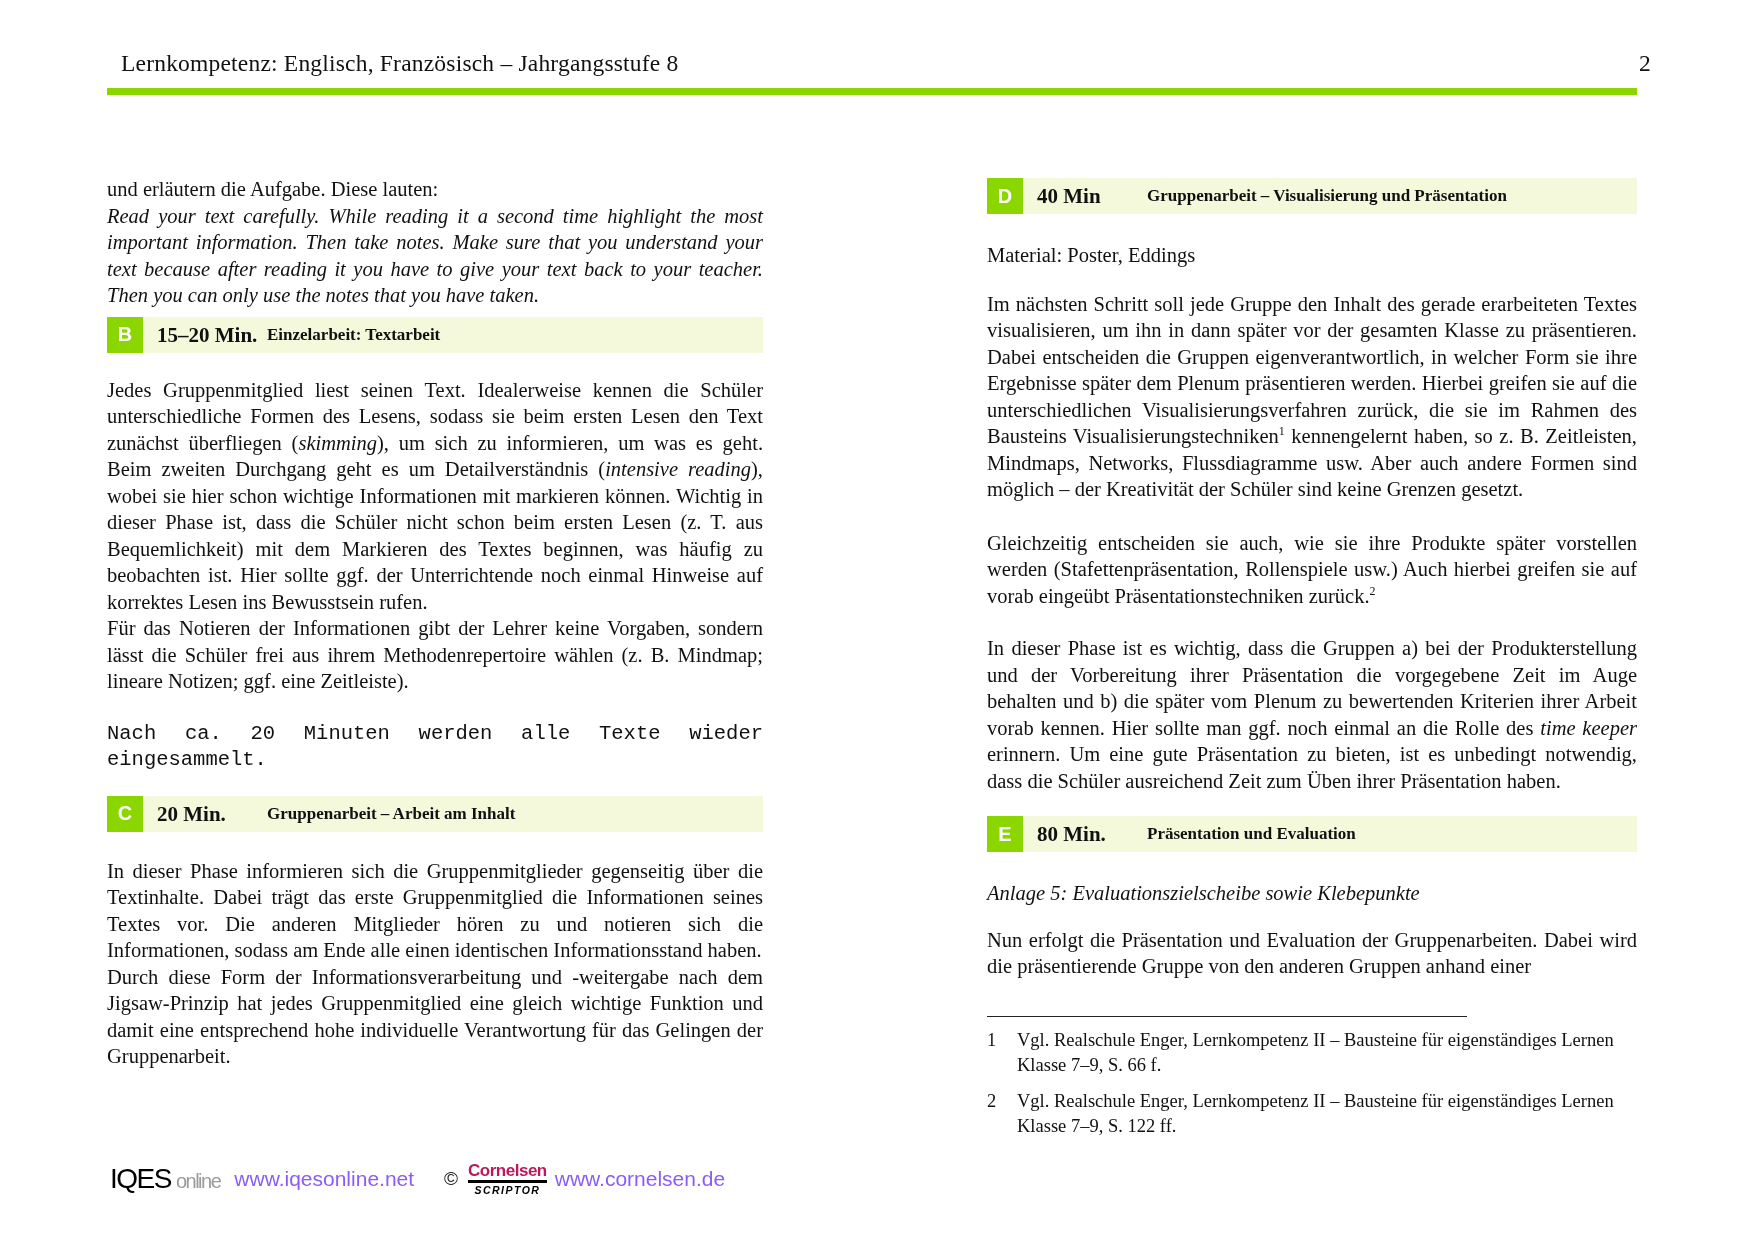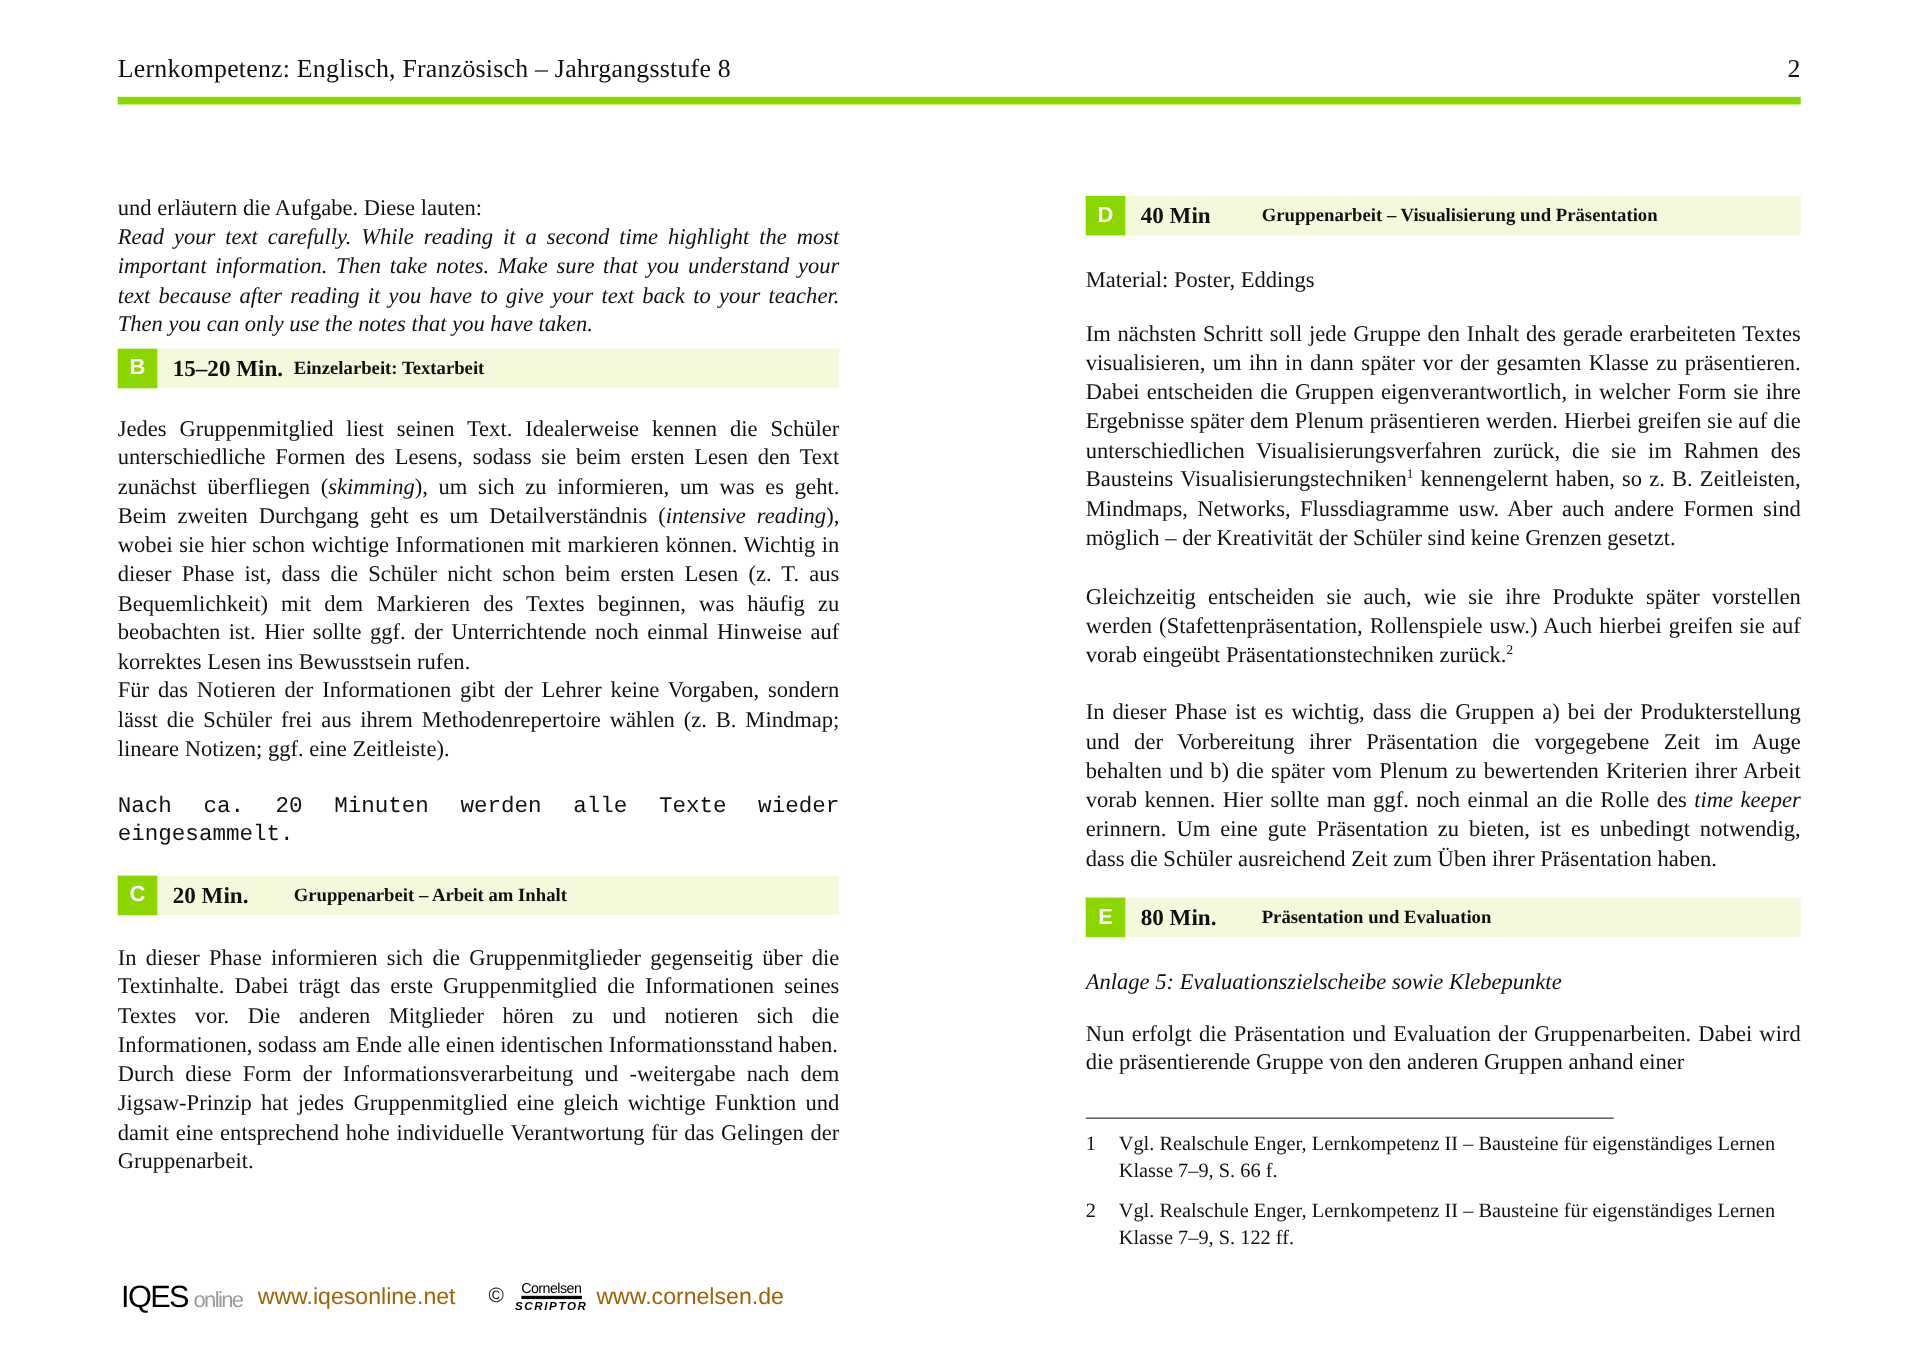--- a/index.html
+++ b/index.html
@@ -1,20 +1,20 @@
 <!DOCTYPE html>
 <html lang="de"><head>
 <meta charset="utf-8">
 <style>
   html,body{margin:0;padding:0;background:#ffffff;}
   .page{position:relative;width:1754px;height:1240px;background:#ffffff;overflow:hidden;
         font-family:"Liberation Serif","DejaVu Serif",serif;color:#111;}
 
   
-  .hdr{position:absolute;left:107px;width:1530px;top:50px;display:flex;
+  .hdr{position:absolute;left:121px;width:1530px;top:50px;display:flex;
        justify-content:space-between;align-items:flex-start;font-size:23.5px;letter-spacing:0.2px;}
   .hdr-rule{position:absolute;left:107px;width:1530px;top:88px;height:7px;background:#8CD600;}
 
   
   .col{position:absolute;top:0;}
   .col-left{left:107px;width:656px;}
   .col-right{left:987px;width:650px;}
 
   .body{margin:0;font-size:20.5px;line-height:26.5px;text-align:justify;hyphens:auto;-webkit-hyphens:auto;}
   .body i{font-style:italic;}
@@ -52,25 +52,25 @@
   .fn{display:flex;margin-top:11px;font-size:18.5px;line-height:25px;text-align:left;}
   .fnnum{width:30px;flex:none;}
   .fntext{flex:1;}
 
   
   .ftr{position:absolute;left:110px;top:1156px;height:46px;display:flex;align-items:center;
        font-family:"Liberation Sans",sans-serif;}
   .iqes{display:inline-flex;align-items:baseline;margin-right:14px;}
   .iqes1{font-size:28px;letter-spacing:-1.5px;color:#000000;}
   .iqes2{font-size:20px;letter-spacing:-1.5px;color:#9a9a9a;margin-left:5px;}
-  .furl{font-size:21px;color:#a16207;text-align:right;}
+  .furl{font-size:21px;color:#8b5cf6;text-align:right;}
   .url-iqes{margin-right:30px;}
   .copy{font-size:19px;color:#222;margin-right:10px;}
   .cornelsen{display:inline-flex;flex-direction:column;align-items:center;margin-right:8px;}
-  .cname{font-weight:normal;font-size:13px;letter-spacing:-0.5px;color:#000000;
+  .cname{font-weight:bold;font-size:17px;letter-spacing:-0.5px;color:#be185d;
          border-bottom:3px solid #000;line-height:1.05;}
   .csub{font-style:italic;font-weight:bold;font-size:10.5px;letter-spacing:1.5px;color:#000;margin-top:1px;}
 </style>
 </head>
 <body>
 
 <div class="page">
 
   <div class="hdr">
     <span>Lernkompetenz: Englisch, Französisch – Jahrgangsstufe 8</span>

